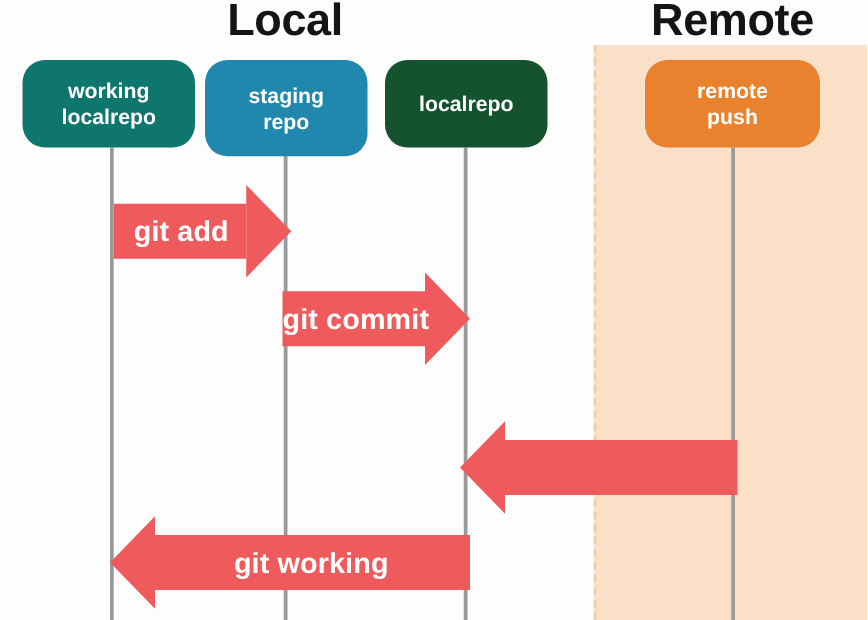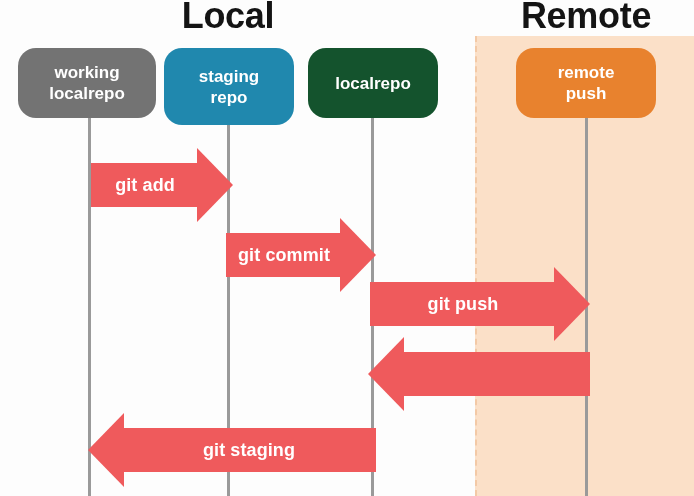--- a/index.html
+++ b/index.html
@@ -87,21 +87,21 @@
     height: 0;
     border-top: 37px solid transparent;
     border-bottom: 37px solid transparent;
   }
   .arrow .label {
     position: relative;
     z-index: 3;
     width: 100%;
     text-align: center;
     color: #ffffff;
-    font-size: 18px;
+    font-size: 23px;
     font-weight: bold;
     letter-spacing: 0.1px;
     white-space: nowrap;
   }
   .arrow.right .label { padding-right: 34px; }
   .arrow.left  .label { padding-left: 34px; }
 </style>
 </head>
 <body>
 
@@ -110,21 +110,21 @@
   <div class="remote-region" style="background: rgb(251, 224, 200);"></div>
 
   <div class="section-title" id="title-local">Local</div>
   <div class="section-title" id="title-remote">Remote</div>
 
   <div class="lifeline" id="lifeline-0" style="left: 88px; background: rgb(154, 154, 154);"></div>
   <div class="lifeline" id="lifeline-1" style="left: 227px; background: rgb(154, 154, 154);"></div>
   <div class="lifeline" id="lifeline-2" style="left: 371px; background: rgb(154, 154, 154);"></div>
   <div class="lifeline" id="lifeline-3" style="left: 585px; background: rgb(154, 154, 154);"></div>
 
-  <div class="node" id="node-0" style="left: 18px; top: 48px; width: 138px; height: 70px; background: #737373;">
+  <div class="node" id="node-0" style="left: 18px; top: 48px; width: 138px; height: 70px; background: #0f766e;">
     <span>
       <span>working</span><br>
       <span>localrepo</span>
     </span>
   </div>
   <div class="node" id="node-1" style="left: 164px; top: 48px; width: 130px; height: 77px; background: rgb(32, 136, 174);">
     <span>
       <span>staging</span><br>
       <span>repo</span>
     </span>
@@ -144,28 +144,23 @@
   <div class="arrow right" id="arrow-0" style="left: 91px; top: 148px; width: 142px; height: 74px;">
     <div class="shaft" style="background: rgb(239, 90, 92); width: 106px; left: 0px;"></div>
     <div class="head" style="left: 106px; border-left: 36px solid rgb(239, 90, 92);"></div>
     <div class="label">git add</div>
   </div>
   <div class="arrow right" id="arrow-1" style="left: 226px; top: 218px; width: 150px; height: 74px;">
     <div class="shaft" style="background: rgb(239, 90, 92); width: 114px; left: 0px;"></div>
     <div class="head" style="left: 114px; border-left: 36px solid rgb(239, 90, 92);"></div>
     <div class="label">git commit</div>
   </div>
-  <div class="arrow right" id="arrow-2" style="left: 370px; top: 267px; width: 220px; height: 74px;">
-    <div class="shaft" style="background: rgb(239, 90, 92); width: 184px; left: 0px;"></div>
-    <div class="head" style="left: 184px; border-left: 36px solid rgb(239, 90, 92);"></div>
-    <div class="label">git push</div>
-  </div>
   <div class="arrow left" id="arrow-3" style="left: 368px; top: 337px; width: 222px; height: 74px;">
     <div class="shaft" style="background: rgb(239, 90, 92); width: 186px; left: 36px;"></div>
     <div class="head" style="left: 0px; border-right: 36px solid rgb(239, 90, 92);"></div>
   </div>
   <div class="arrow left" id="arrow-4" style="left: 88px; top: 413px; width: 288px; height: 74px;">
     <div class="shaft" style="background: rgb(239, 90, 92); width: 252px; left: 36px;"></div>
     <div class="head" style="left: 0px; border-right: 36px solid rgb(239, 90, 92);"></div>
-    <div class="label">git staging</div>
+    <div class="label">git working</div>
   </div>
 
 </div>
 
 </body></html>

